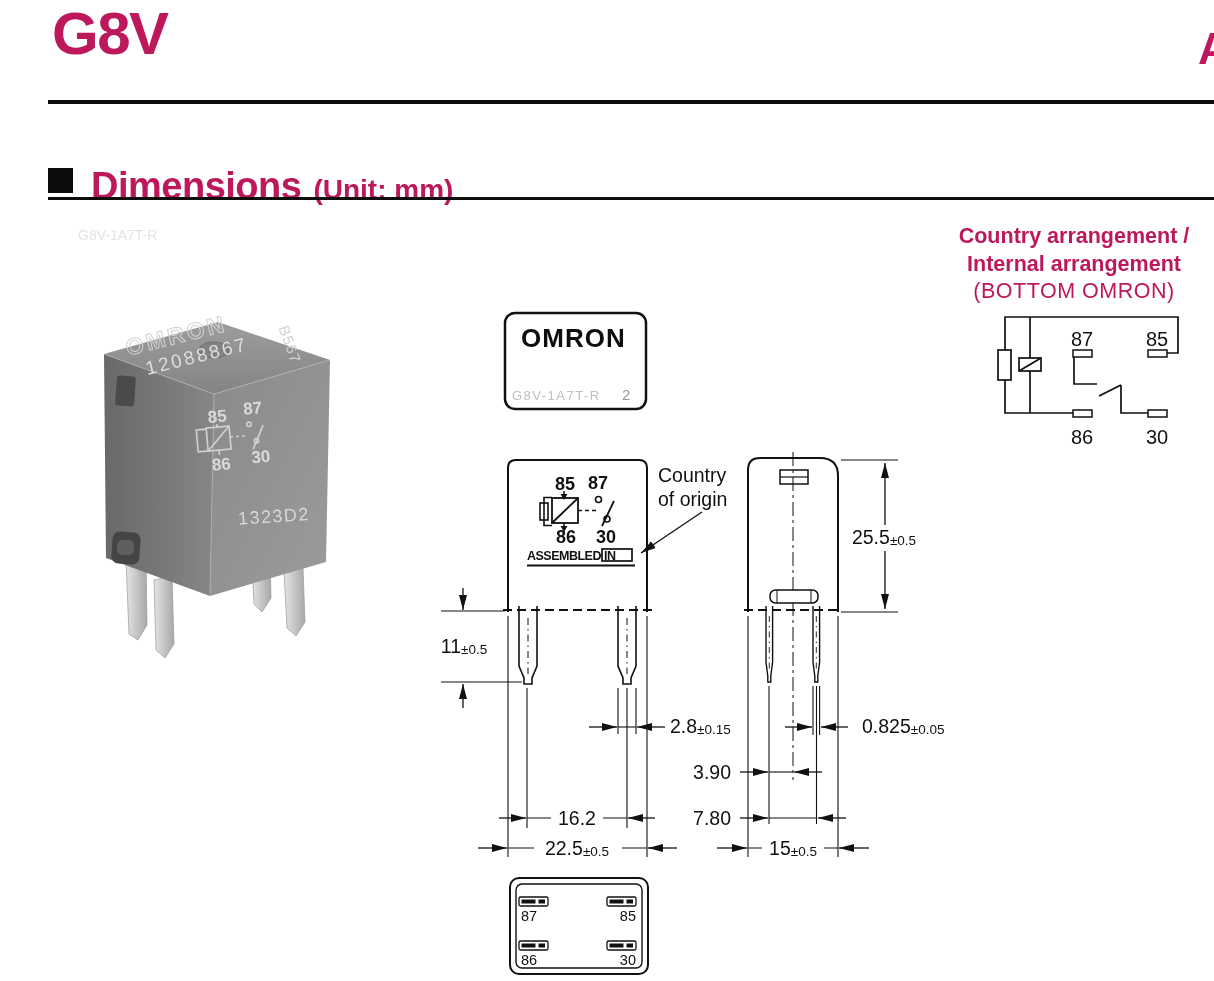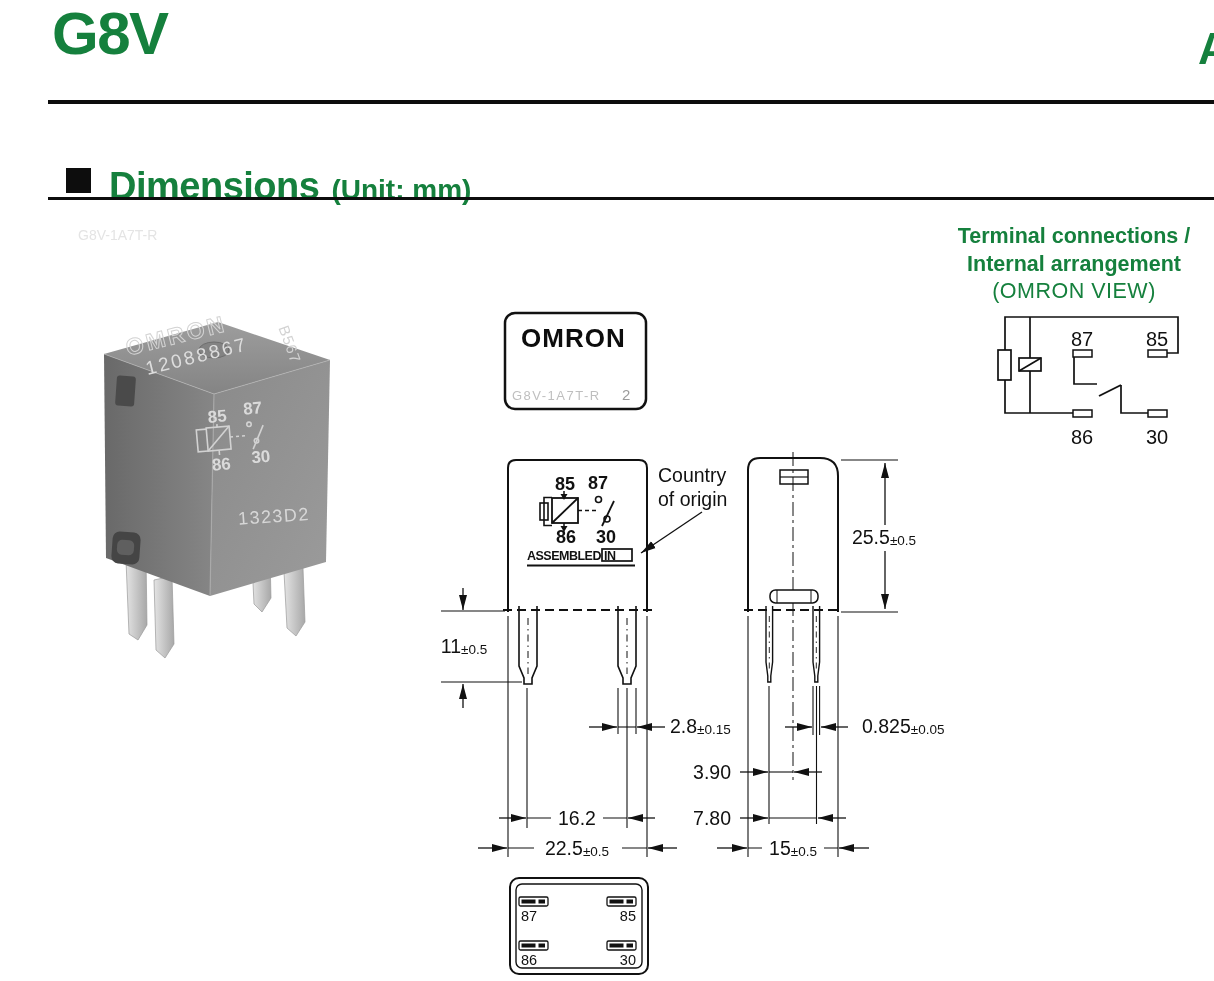--- a/index.html
+++ b/index.html
@@ -1,24 +1,24 @@
 <!DOCTYPE html>
 <html><head>
 <meta charset="utf-8">
 <style>
   html,body{margin:0;padding:0;background:#fff;}
   .page{position:relative;width:1214px;height:981px;background:#ffffff;overflow:hidden;
-        font-family:"Liberation Sans","DejaVu Sans",sans-serif;color:#15803d;}
+        font-family:"Liberation Sans","DejaVu Sans",sans-serif;color:#be185d;}
   .product-title{position:absolute;left:52px;top:2px;font-size:60px;font-weight:bold;
         letter-spacing:-1.5px;line-height:1.05;}
   .corner-letter{position:absolute;left:1198px;top:24px;font-size:44px;font-weight:bold;}
   .rule{position:absolute;left:48px;width:1166px;background:#0d0d0d;}
   .rule-top{top:100px;height:4px;}
   .rule-section{top:197px;height:3px;}
-  .section-heading{position:absolute;left:66px;top:150px;display:flex;align-items:baseline;}
+  .section-heading{position:absolute;left:48px;top:150px;display:flex;align-items:baseline;}
   .bullet-square{width:25px;height:25px;background:#0d0d0d;display:inline-block;
         align-self:center;margin-right:18px;margin-top:2px;}
   .section-title{font-size:38px;font-weight:bold;letter-spacing:-0.5px;}
   .unit-note{font-size:28px;font-weight:bold;margin-left:12px;margin-top:24px;}
   .term-title{position:absolute;left:933px;top:223px;width:282px;text-align:center;line-height:1.28;}
   .term-title .tt-bold{font-size:21.5px;font-weight:bold;}
   .term-title .tt-normal{font-size:21.5px;font-weight:normal;letter-spacing:0.5px;}
   svg.drawing{position:absolute;left:0;top:0;}
   svg text{font-family:"Liberation Sans","DejaVu Sans",sans-serif;}
 </style>
@@ -32,23 +32,23 @@
   <div class="rule rule-top"></div>
 
   <div class="section-heading">
     <span class="bullet-square"></span>
     <span class="section-title">Dimensions</span>
     <span class="unit-note">(Unit: mm)</span>
   </div>
   <div class="rule rule-section"></div>
 
   <div class="term-title">
-    <div class="tt-bold">Terminal connections /</div>
+    <div class="tt-bold">Country arrangement /</div>
     <div class="tt-bold">Internal arrangement</div>
-    <div class="tt-normal">(OMRON VIEW)</div>
+    <div class="tt-normal">(BOTTOM OMRON)</div>
   </div>
 
   <svg class="drawing" width="1214" height="981" viewBox="0 0 1214 981">
     <defs>
       <marker id="arr" markerUnits="userSpaceOnUse" markerWidth="16" markerHeight="10" refX="15" refY="5" orient="auto">
         <path d="M0,1 L15,5 L0,9 Z" fill="#111"></path>
       </marker>
       <linearGradient id="topGrad" x1="0" y1="0" x2="0" y2="1">
         <stop offset="0" stop-color="#9d9d9d"></stop>
           <stop offset="1" stop-color="#848484"></stop>

